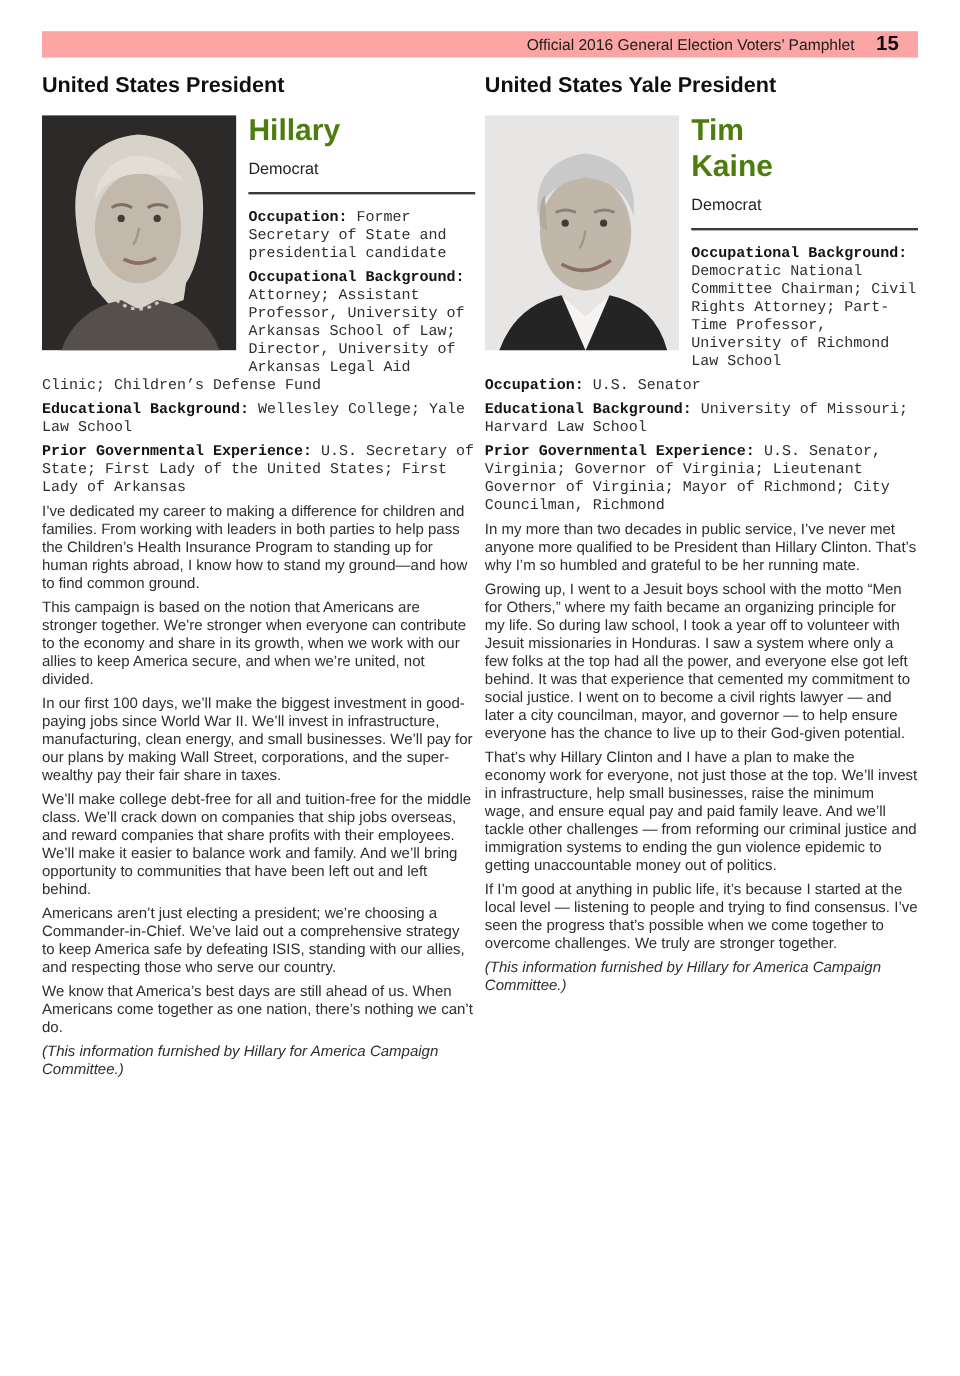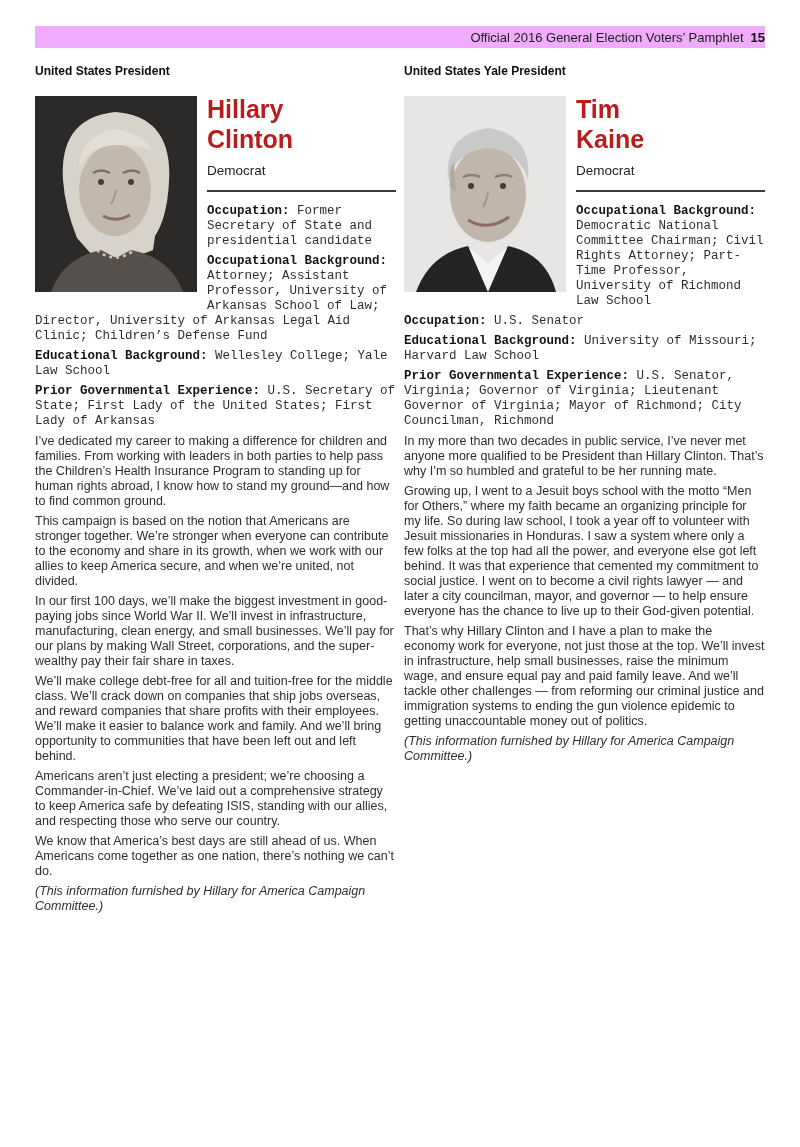--- a/index.html
+++ b/index.html
@@ -10,54 +10,55 @@
     background: #ffffff;
     font-family: "Liberation Sans", sans-serif;
     color: #2e2e2e;
     overflow: hidden;
   }
   .page { padding: 26px 35px 0 35px; }
 
   
   .band {
     height: 22px;
-    background: #f0abfc;
+    background: #fca5a5;
     display: flex;
     align-items: center;
     justify-content: flex-end;
+    padding-right: 16px;
   }
   .band-title { font-size: 13px; color: #1c1c1c; }
-  .band-page  { font-size: 13px; font-weight: bold; color: #111; margin-left: 7px; }
+  .band-page  { font-size: 17px; font-weight: bold; color: #111; margin-left: 18px; }
 
   
   .columns { display: flex; gap: 8px; margin-top: 16px; }
   .col { width: 361px; font-size: 12.5px; line-height: 15px; }
 
   .section-title {
-    font-size: 12px;
+    font-size: 18px;
     line-height: 15px;
     font-weight: bold;
     color: #0f0f0f;
     margin: 0 0 15px 0;
   }
 
   .bio { position: relative; }
   .photo {
     float: left;
     width: 162px;
     height: 196px;
     margin: 2px 10px 8px 0;
   }
   .photo svg { display: block; }
 
   .name {
     font-size: 25px;
     line-height: 30px;
     font-weight: bold;
-    color: #b91c1c;
+    color: #4d7c0f;
     margin: 0 0 9px 0;
   }
   .name span { display: block; }
 
   .party { font-size: 13.5px; color: #222; margin: 0; }
 
   .rule {
     overflow: hidden;       
     height: 0;
     border-top: 2px solid #3a3a3a;
@@ -97,21 +98,20 @@
             <path d="M58 77 Q66 72 75 77" stroke="#7d7063" stroke-width="2.5" fill="none"></path>
             <path d="M88 77 Q97 72 105 77" stroke="#7d7063" stroke-width="2.5" fill="none"></path>
             <path d="M81 94 Q79 104 76 108" stroke="#a2968a" stroke-width="2" fill="none"></path>
             <path d="M68 120 Q81 127 95 119" stroke="#8c6e64" stroke-width="3" fill="none"></path>
             <path d="M16 196 Q28 162 66 154 L81 162 L96 154 Q136 162 148 196 Z" fill="#55504b"></path>
             <path d="M62 154 Q81 170 102 152" stroke="#cfc9be" stroke-width="2.5" fill="none" stroke-dasharray="3 4"></path>
           </svg>
         </div>
         <h2 class="name">
           <span>Hillary</span>
-          <span>Clinton</span>
         </h2>
         <p class="party">Democrat</p>
         <div class="rule"></div>
 
         <p class="field"><b>Occupation:</b> <span>Former Secretary of State and presidential candidate</span></p>
         <p class="field"><b>Occupational Background:</b> <span>Attorney; Assistant Professor, University of Arkansas School of Law; Director, University of Arkansas Legal Aid Clinic; Children’s Defense Fund</span></p>
         <p class="field"><b>Educational Background:</b> <span>Wellesley College; Yale Law School</span></p>
         <p class="field"><b>Prior Governmental Experience:</b> <span>U.S. Secretary of State; First Lady of the United States; First Lady of Arkansas</span></p>
 
         <p class="para">I’ve dedicated my career to making a difference for children and families. From working with leaders in both parties to help pass the Children’s Health Insurance Program to standing up for human rights abroad, I know how to stand my ground—and how to find common ground.</p>
@@ -152,19 +152,20 @@
         <div class="rule"></div>
 
         <p class="field"><b>Occupational Background:</b> <span>Democratic National Committee Chairman; Civil Rights Attorney; Part-Time Professor, University of Richmond Law School</span></p>
         <p class="field"><b>Occupation:</b> <span>U.S. Senator</span></p>
         <p class="field"><b>Educational Background:</b> <span>University of Missouri; Harvard Law School</span></p>
         <p class="field"><b>Prior Governmental Experience:</b> <span>U.S. Senator, Virginia; Governor of Virginia; Lieutenant Governor of Virginia; Mayor of Richmond; City Councilman, Richmond</span></p>
 
         <p class="para">In my more than two decades in public service, I’ve never met anyone more qualified to be President than Hillary Clinton. That’s why I’m so humbled and grateful to be her running mate.</p>
         <p class="para">Growing up, I went to a Jesuit boys school with the motto “Men for Others,” where my faith became an organizing principle for my life. So during law school, I took a year off to volunteer with Jesuit missionaries in Honduras. I saw a system where only a few folks at the top had all the power, and everyone else got left behind. It was that experience that cemented my commitment to social justice. I went on to become a civil rights lawyer — and later a city councilman, mayor, and governor — to help ensure everyone has the chance to live up to their God-given potential.</p>
         <p class="para">That’s why Hillary Clinton and I have a plan to make the economy work for everyone, not just those at the top. We’ll invest in infrastructure, help small businesses, raise the minimum wage, and ensure equal pay and paid family leave. And we’ll tackle other challenges — from reforming our criminal justice and immigration systems to ending the gun violence epidemic to getting unaccountable money out of politics.</p>
+        <p class="para">If I’m good at anything in public life, it’s because I started at the local level — listening to people and trying to find consensus. I’ve seen the progress that’s possible when we come together to overcome challenges. We truly are stronger together.</p>
 
         <p class="furnished">(This information furnished by Hillary for America Campaign Committee.)</p>
       </div>
     </section>
 
   </div>
 </div>
 
 </body></html>

